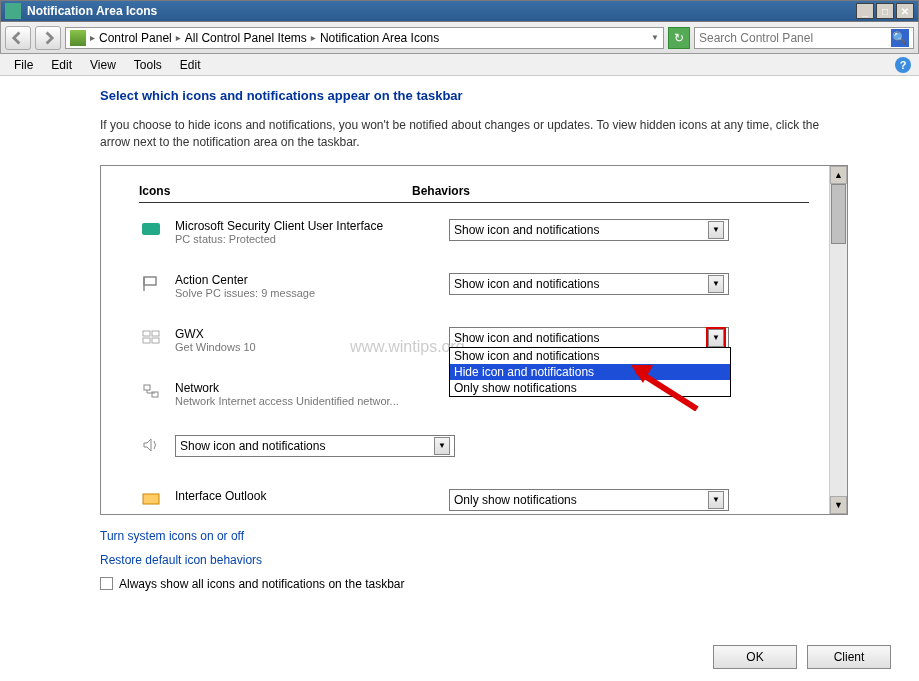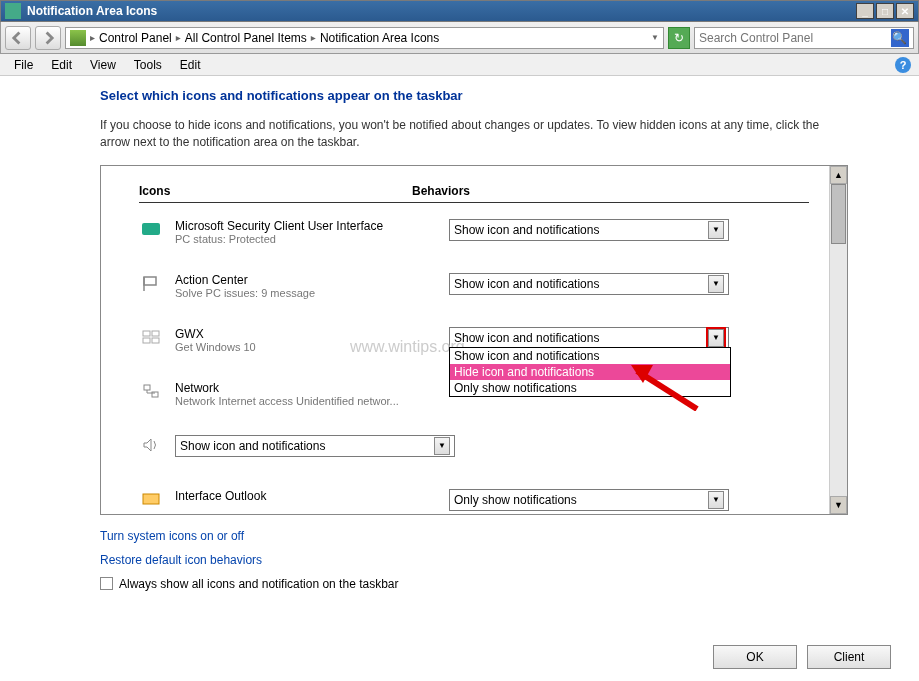--- a/index.html
+++ b/index.html
@@ -55,21 +55,21 @@
 .row-title { color: #000; }
 .row-sub { color: #777; font-size: 11px; }
 .row-select { width: 280px; height: 22px; border: 1px solid #7a7a7a; background: #fff; display: flex; align-items: center; padding: 0 4px; cursor: pointer; position: relative; }
 .row-select-text { flex: 1; }
 .row-select-arrow { width: 16px; height: 18px; background: linear-gradient(#f4f4f4,#ddd); border: 1px solid #888; display:flex;align-items:center;justify-content:center; font-size:8px; }
 .row-select.highlighted .row-select-arrow { outline: 2px solid #d00; }
 
 
 .dropdown-list { position: absolute; top: -1px; left: -1px; width: 282px; border: 1px solid #000; background: #fff; z-index: 10; }
 .dd-item { padding: 1px 4px; cursor: pointer; }
-.dd-item.selected { background: #ec4899; color: #fff; }
+.dd-item.selected { background: #1d4ed8; color: #fff; }
 
 
 .red-arrow { position: absolute; z-index: 50; }
 .red-arrow svg { width: 70px; height: 50px; }
 
 
 .links { margin-top: 14px; }
 .link { color: #0645ad; cursor: pointer; margin-bottom: 10px; display: block; }
 .checkbox-row { display: flex; align-items: center; gap: 6px; margin-top: 8px; }
 .checkbox { width: 13px; height: 13px; border: 1px solid #888; background: #fff; cursor:pointer; }
@@ -259,21 +259,21 @@
       <div class="scroll-thumb"></div>
       <div class="scroll-down">▼</div>
     </div>
   </div>
 
   <div class="links">
     <span class="link">Turn system icons on or off</span>
     <span class="link">Restore default icon behaviors</span>
     <div class="checkbox-row">
       <div class="checkbox"></div>
-      <span>Always show all icons and notification on the taskbar</span>
+      <span>Always show all icons and notifications on the taskbar</span>
     </div>
   </div>
 </div>
 
 <div class="footer">
   <button class="footer-btn">OK</button>
   <button class="footer-btn">Client</button>
 </div>
 
 </body></html>

